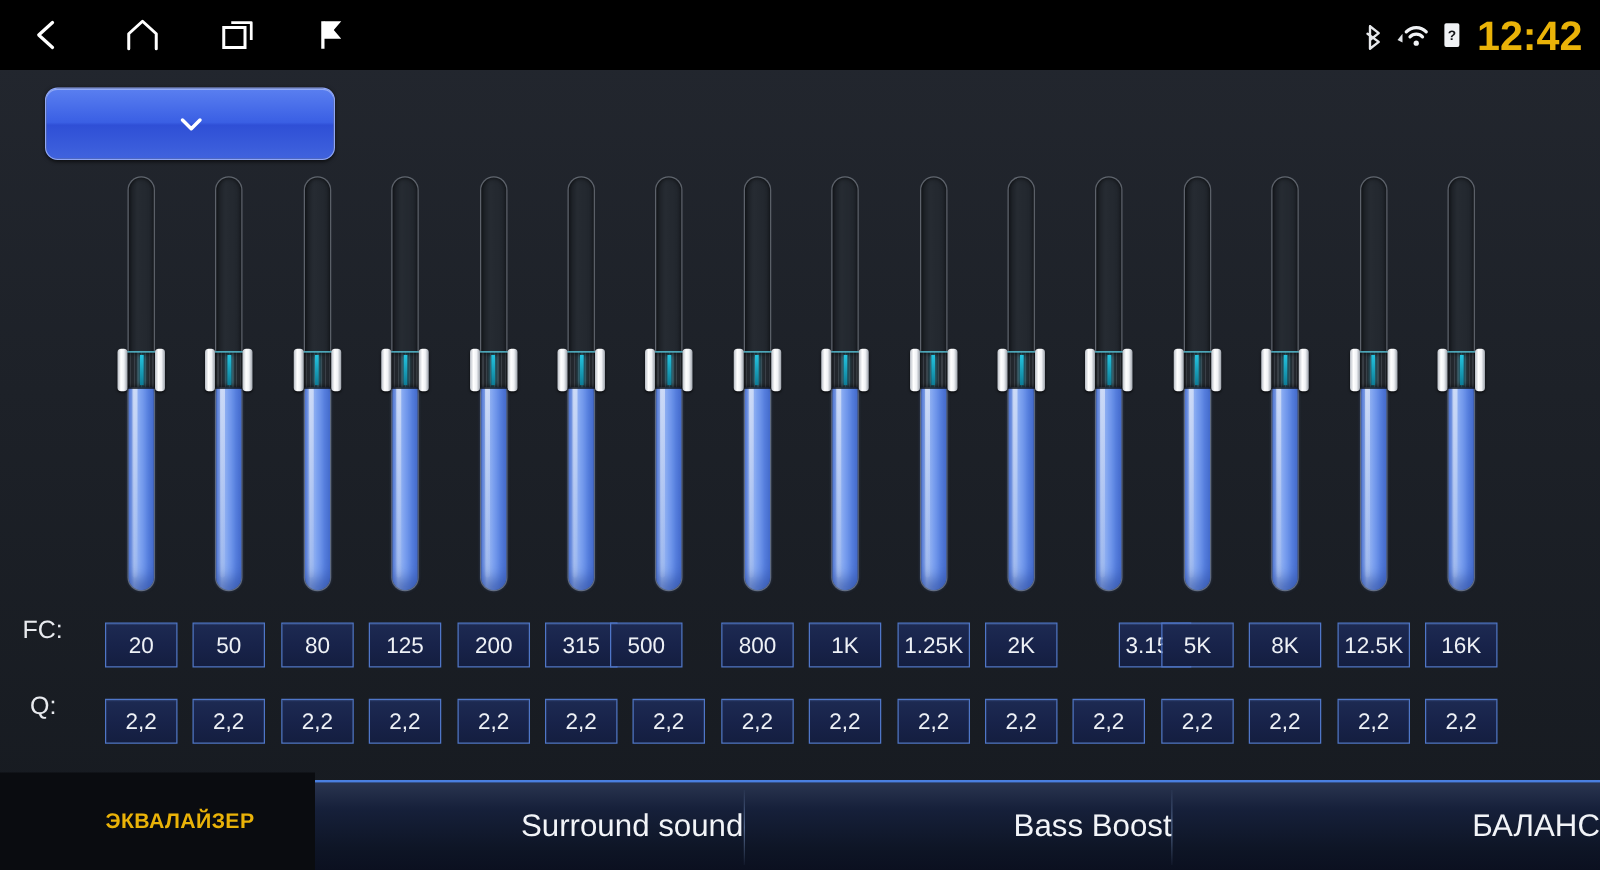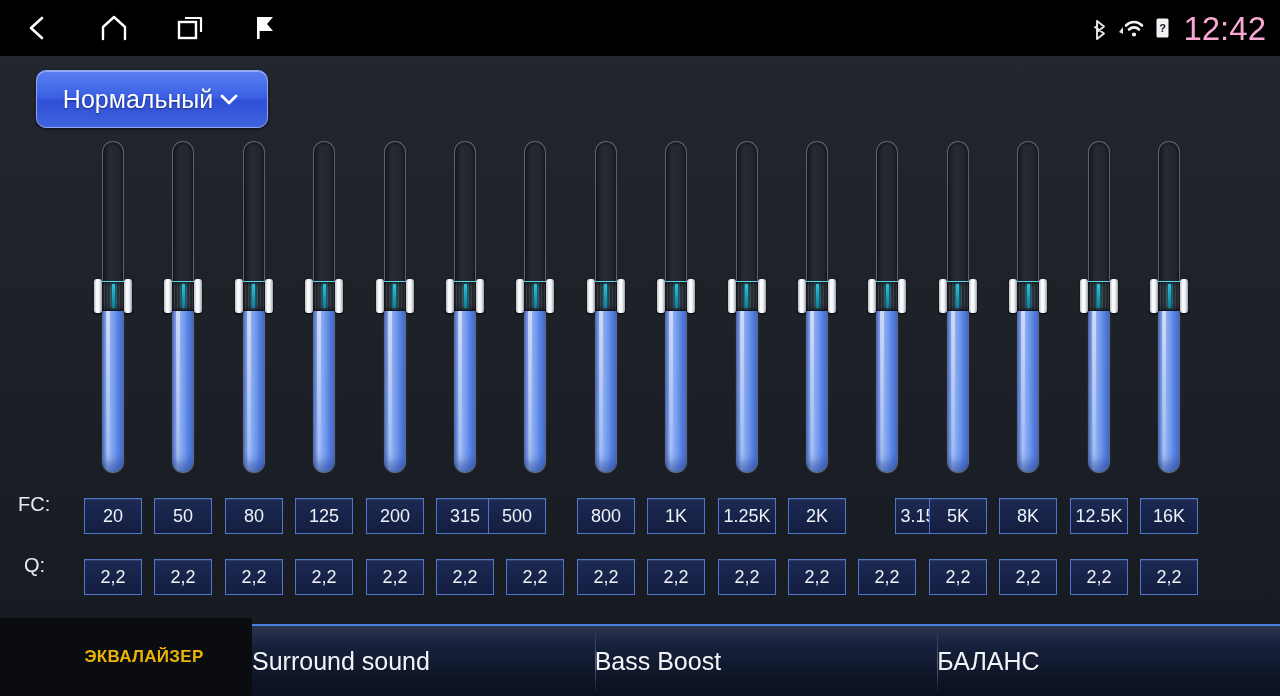--- a/index.html
+++ b/index.html
@@ -29,21 +29,21 @@
     display:flex; align-items:center; justify-content:center;
   }
   .nav-btn svg { display:block; }
 
   .status-right {
     position:absolute; right:14px; top:0; height:56px;
     display:flex; align-items:center; gap:7px;
   }
   .sysicon { display:flex; align-items:center; }
   .clock {
-    color:#f9a8d4; font-size:33px; font-weight:normal;
+    color:#eab308; font-size:33px; font-weight:bold;
     letter-spacing:0px; line-height:1; padding-left:6px;
     font-family:"Liberation Sans", sans-serif;
   }
 
   
   .preset-wrap { position:absolute; left:36px; top:70px; }
   .preset-btn {
     position:relative;
     height:58px; min-width:232px;
     padding:0 18px;
@@ -159,22 +159,23 @@
   }
   .tab-panel {
     position:absolute; left:252px; bottom:0;
     width:1028px; height:72px;
     background:linear-gradient(180deg,#2a3550 0%,#16203a 30%,#0e1526 75%,#0b1020 100%);
     border-top:2px solid #4a7fe0;
     display:flex;
   }
   .tab {
     flex:1; position:relative;
-    display:flex; align-items:center; justify-content:flex-start;
+    display:flex; align-items:center; justify-content:flex-end;
     cursor:pointer;
+    padding-left:10px;
   }
   .tab + .tab::before {
     content:"";
     position:absolute; left:0; top:6px; bottom:4px;
     width:1px;
     background:linear-gradient(180deg,rgba(120,150,200,.05),rgba(140,170,220,.55),rgba(120,150,200,.05));
   }
   .tab span {
     color:#f2f4f8; font-size:25px; font-weight:normal;
   }
@@ -244,21 +245,20 @@
           <text x="7.5" y="15" font-size="11" font-weight="bold" text-anchor="middle" fill="#111316" font-family="Liberation Sans, sans-serif">?</text>
         </svg>
       </div>
 
       <div class="clock">12:42</div>
     </div>
   </div>
 
   <div class="preset-wrap">
     <div class="preset-btn">
-      <span class="preset-label">Нормальный</span>
       <span class="chev">
         <svg width="24" height="24" viewBox="0 0 24 24">
           <polyline points="5,9 12,16 19,9" fill="none" stroke="#ffffff" stroke-width="2.8" stroke-linecap="round" stroke-linejoin="round"></polyline>
         </svg>
       </span>
     </div>
   </div>
 
   <div class="sliders" id="sliders">
       <div class="slider" style="left: 99px;">

